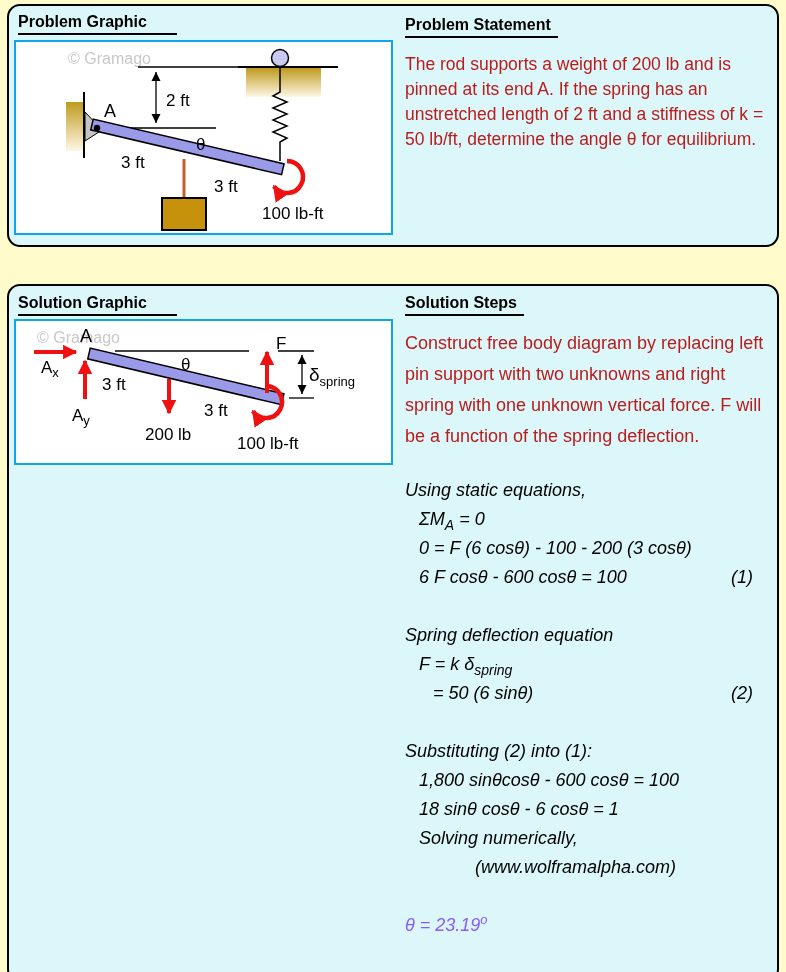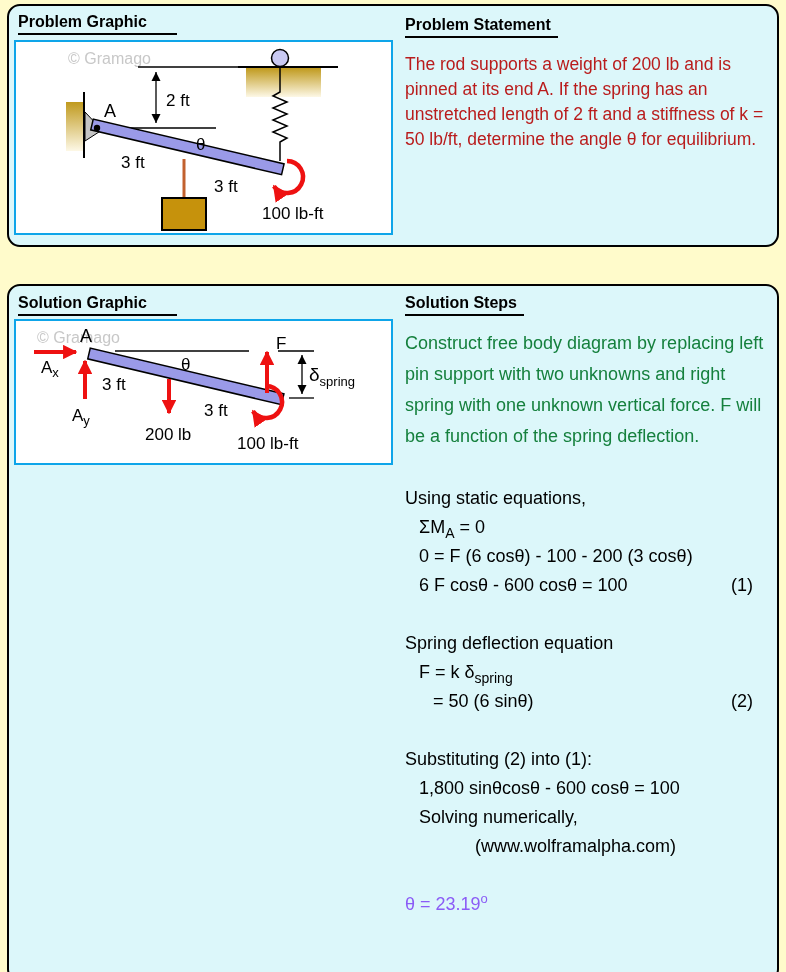--- a/index.html
+++ b/index.html
@@ -51,23 +51,23 @@
     width:378px;
   }
 
   #steps-col { position:absolute; left:396px; top:8px; width:378px; }
   #steps-col .sec-title { position:static; }
   #steps-intro {
     margin-top:12px;
     width:364px;
     font-size:18px;
     line-height:31px;
-    color:#15803d;
-  }
-  #steps-lines { margin-top:32px; font-size:18px; color:#000; }
+    color:#b91c1c;
+  }
+  #steps-lines { margin-top:24px; font-size:18px; color:#000;font-style:italic; }
   .eq-line { height:29px; line-height:29px; white-space:nowrap; position:relative; }
   .eq-line sub { font-size:14px; line-height:0; }
   .eq-line sup { font-size:13px; line-height:0; }
   .eqnum { position:absolute; right:30px; }
 
   svg text { font-family:"Liberation Sans", sans-serif; }
 </style>
 </head>
 <body>
 
@@ -190,19 +190,20 @@
         <div class="eq-line" style="padding-left: 14px;"><span>ΣM</span><sub>A</sub><span> = 0</span></div>
         <div class="eq-line" style="padding-left: 14px;"><span>0 = F (6 cosθ) - 100 - 200 (3 cosθ)</span></div>
         <div class="eq-line" style="padding-left: 14px;"><span>6 F cosθ - 600 cosθ = 100</span><span class="eqnum">(1)</span></div>
         <div class="eq-line"></div>
         <div class="eq-line"><span>Spring deflection equation</span></div>
         <div class="eq-line" style="padding-left: 14px;"><span>F = k δ</span><sub>spring</sub></div>
         <div class="eq-line" style="padding-left: 28px;"><span>= 50 (6 sinθ)</span><span class="eqnum">(2)</span></div>
         <div class="eq-line"></div>
         <div class="eq-line"><span>Substituting (2) into (1):</span></div>
         <div class="eq-line" style="padding-left: 14px;"><span>1,800 sinθcosθ - 600 cosθ = 100</span></div>
+        <div class="eq-line" style="padding-left: 14px;"><span>18 sinθ cosθ - 6 cosθ = 1</span></div>
         <div class="eq-line" style="padding-left: 14px;"><span>Solving numerically,</span></div>
         <div class="eq-line" style="padding-left: 70px;"><span>(www.wolframalpha.com)</span></div>
         <div class="eq-line"></div>
         <div class="eq-line" style="color: #8b5cf6;"><span>θ = 23.19</span><sup>o</sup></div>
       </div>
   </div>
 </div>
 
 </body></html>

